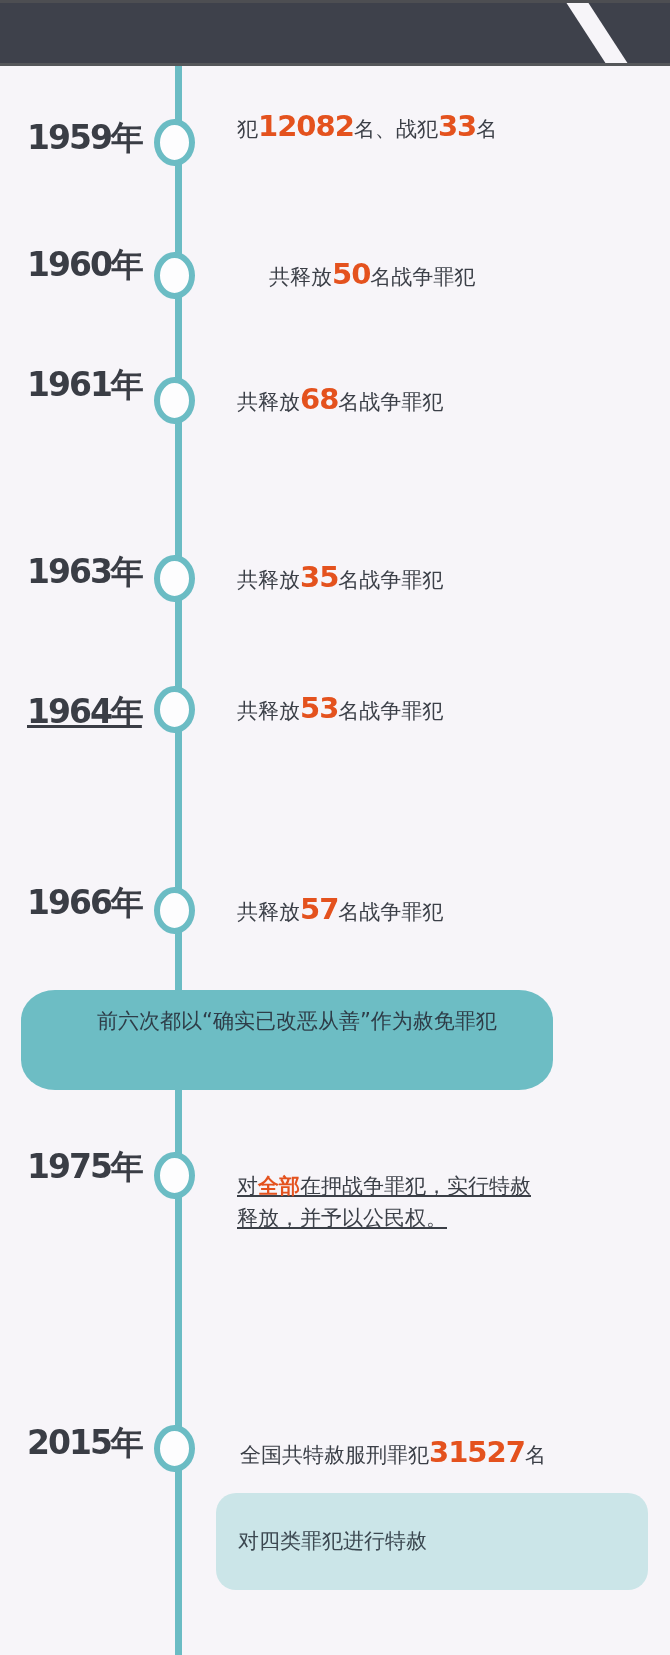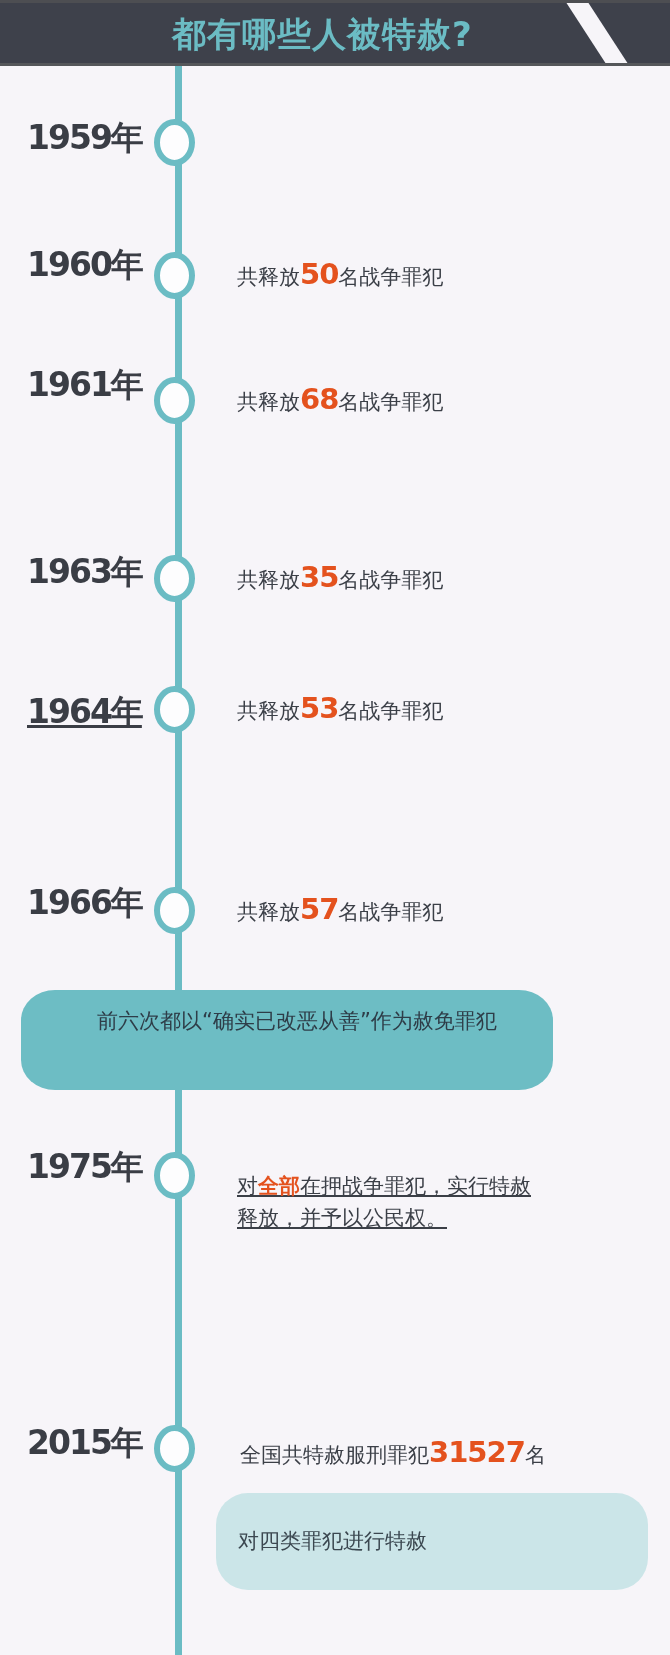--- a/index.html
+++ b/index.html
@@ -42,42 +42,42 @@
   }
   .hl { color: #e4521e; font-weight: bold; font-size: 29px; letter-spacing: -1px; }
   .hl-sm { color: #e4521e; font-weight: bold; }
   .note {
     position: absolute; left: 21px; top: 990px; width: 532px; height: 100px;
     background: #6dbdc4; border-radius: 34px / 30px; box-sizing: border-box;
     padding: 15px 0 0 76px; font-size: 21px; line-height: 32px; color: #2e3d48;
   }
   .subnote {
     position: absolute; left: 216px; top: 1493px; width: 432px; height: 97px;
-    background: #cbe5e8; border-radius: 32px; box-sizing: border-box;
+    background: #cbe5e8; border-radius: 20px; box-sizing: border-box;
     padding: 32px 0 0 22px; font-size: 21px; line-height: 32px; color: #3b4750;
   }
 </style>
 </head>
 <body>
 
 <div class="header">
   <div class="stripe"></div>
-  <div class="title">都有哪些人被特赦?</div>
 </div>
 
 <div class="line"></div>
 
 <div class="year" style="top:118px;">1959年</div>
 <div class="node" style="top:119px;"></div>
 <div class="desc" style="top:110px;">
+  <div><span>犯</span><span class="hl">12082</span><span>名、战犯</span><span class="hl">33</span><span>名</span></div>
 </div>
 
 <div class="year" style="top:245px;">1960年</div>
 <div class="node" style="top:252px;"></div>
-<div class="desc" style="top:258px;"><span>共释放</span><span class="hl">50</span><span>名战争罪犯</span></div>
+<div class="desc" style="top:258px;margin-left:32px;"><span>共释放</span><span class="hl">50</span><span>名战争罪犯</span></div>
 
 <div class="year" style="top:365px;">1961年</div>
 <div class="node" style="top:377px;"></div>
 <div class="desc" style="top:383px;"><span>共释放</span><span class="hl">68</span><span>名战争罪犯</span></div>
 
 <div class="year" style="top:552px;">1963年</div>
 <div class="node" style="top:555px;"></div>
 <div class="desc" style="top:561px;"><span>共释放</span><span class="hl">35</span><span>名战争罪犯</span></div>
 
 <div class="year" style="top:692px;text-decoration:underline;">1964年</div>

